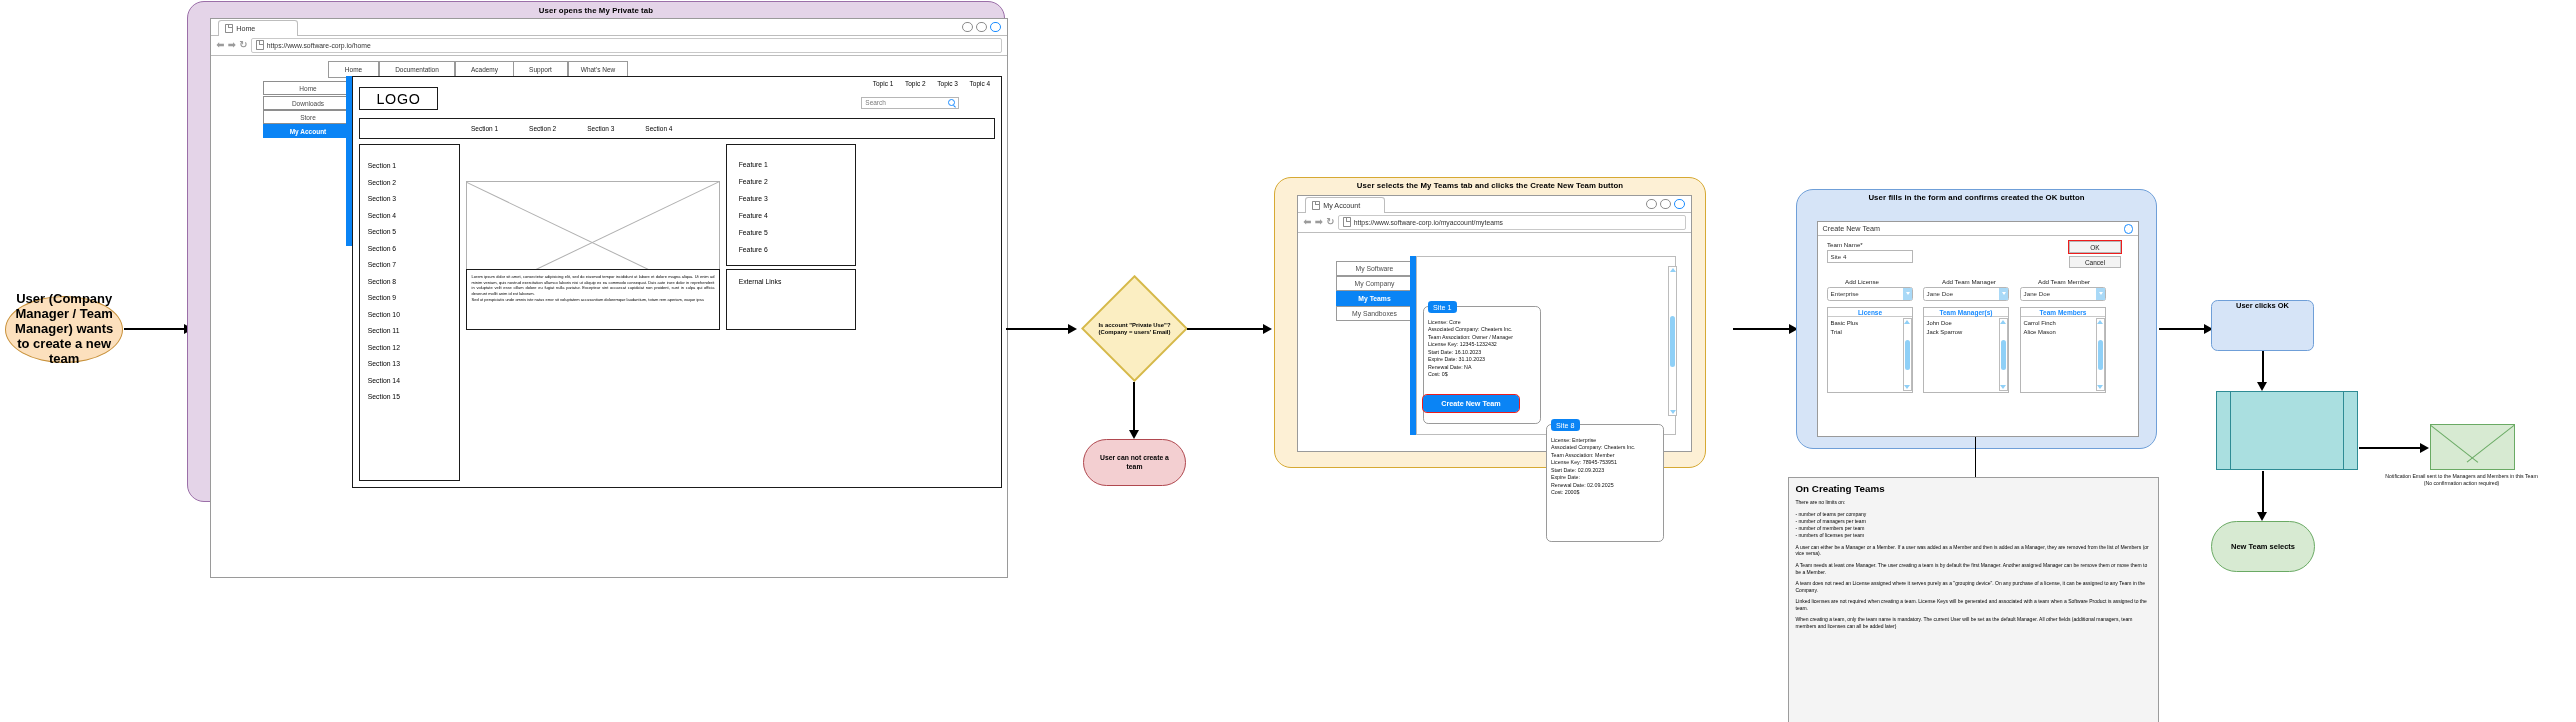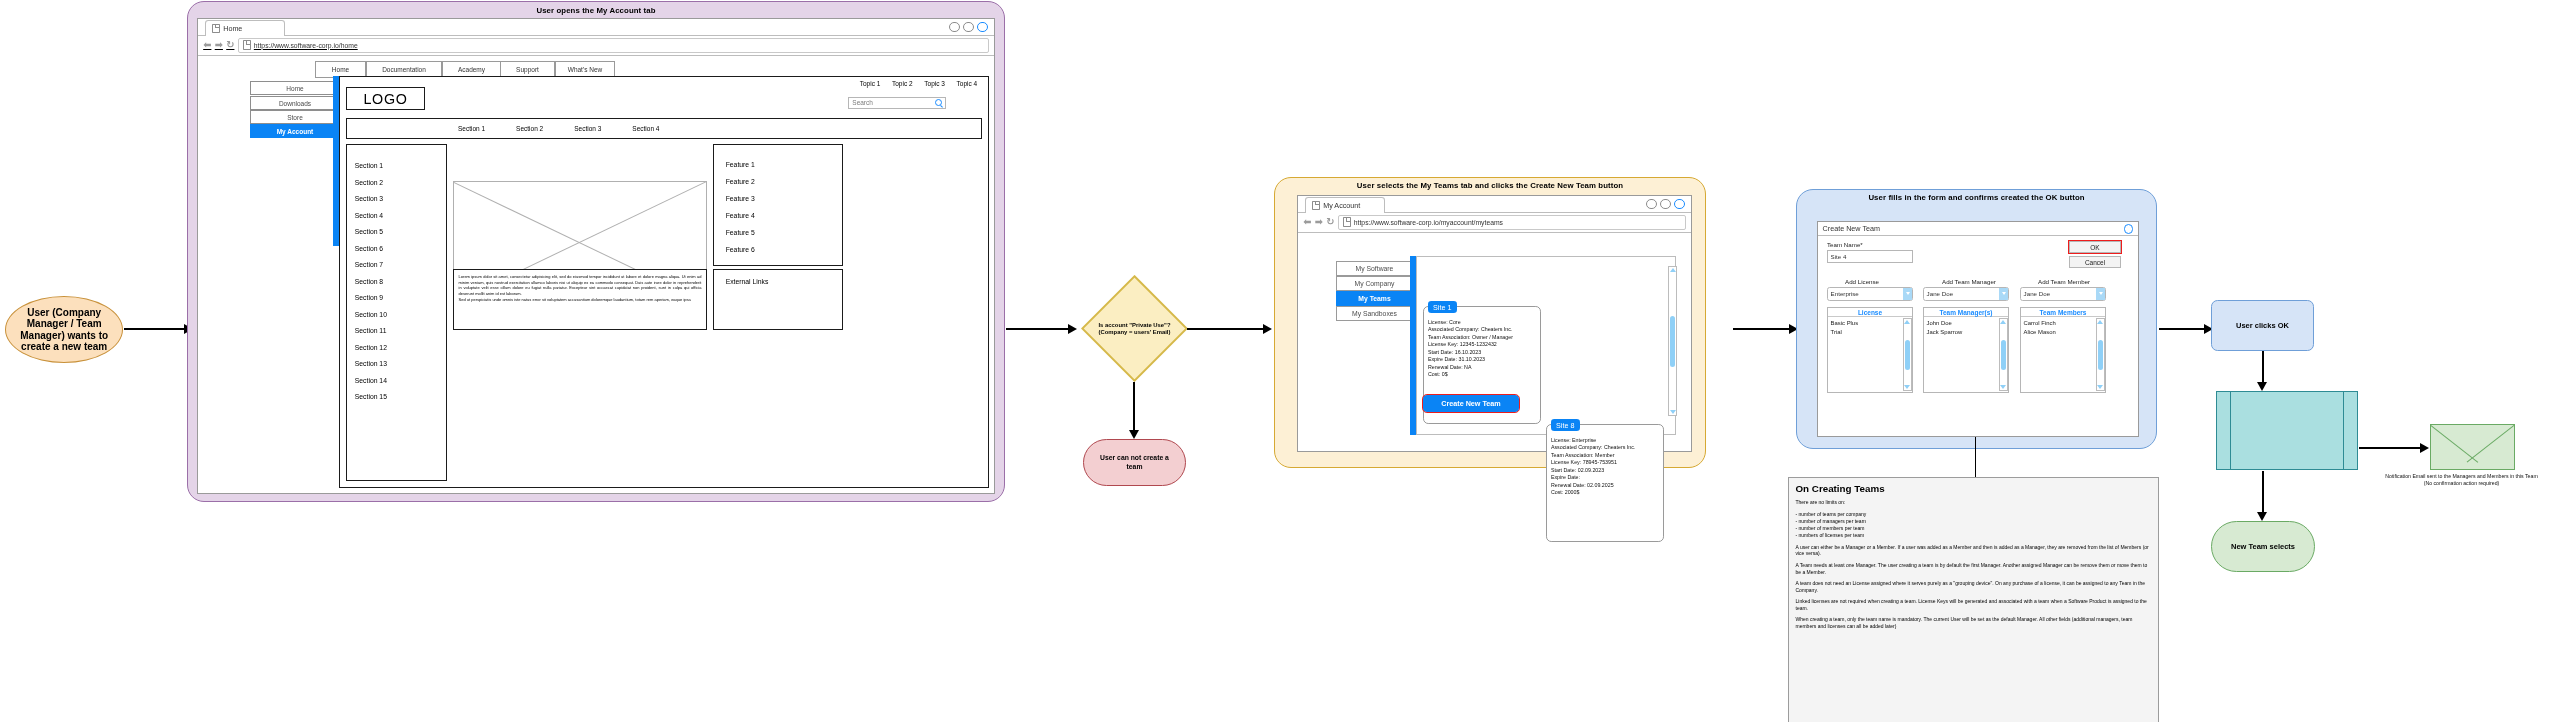--- a/index.html
+++ b/index.html
@@ -5,21 +5,21 @@
   html,body{margin:0;padding:0;background:#ffffff;}
   body{width:2576px;height:722px;position:relative;overflow:hidden;
        font-family:"Liberation Sans","DejaVu Sans",sans-serif;color:#000;}
   .abs{position:absolute;box-sizing:border-box;}
 
   
   .oval{border-radius:50%;display:flex;align-items:center;justify-content:center;
         text-align:center;font-weight:bold;line-height:1.15;}
   .stadium{border-radius:650px;display:flex;align-items:center;justify-content:center;
            text-align:center;font-weight:bold;line-height:1.2;}
-  .rrect{border-radius:6.5px;display:flex;align-items:center;justify-content:center;
+  .rrect{border-radius:6.5px;display:flex;align-items:flex-start;justify-content:center;
          text-align:center;font-weight:bold;line-height:1.2;}
   .diamond-wrap{display:flex;align-items:center;justify-content:center;}
   .diamond-bg{position:absolute;inset:0;}
   .diamond-txt{position:relative;text-align:center;font-weight:bold;line-height:1.12;z-index:2;}
 
   
   .hline{height:0;border-top:2px solid #000;}
   .vline{width:0;border-left:2px solid #000;}
   .arrow-r{width:0;height:0;border-top:5.2px solid transparent;border-bottom:5.2px solid transparent;border-left:9px solid #000;}
   .arrow-d{width:0;height:0;border-left:5.2px solid transparent;border-right:5.2px solid transparent;border-top:9px solid #000;}
@@ -115,31 +115,31 @@
   
   .env{border:1.3px solid #6aaa64;background:#d7ead2;position:relative;overflow:hidden;}
   .env:before,.env:after{content:"";position:absolute;background:#6aaa64;height:1.3px;width:72%;}
   .env:before{top:0;left:0;transform-origin:0 0;transform:rotate(38deg);}
   .env:after{top:0;right:0;transform-origin:100% 0;transform:rotate(-38deg);}
   .cap{font-size:5.2px;text-align:center;line-height:1.35;color:#111;}
 </style>
 </head>
 <body>
 
-<div class="abs oval" style="left:5.2px;top:296px;width:118px;height:67px;background:#fce0bd;border:1.3px solid #c8913a;font-size:10px;padding:0 5.2px;">
+<div class="abs oval" style="left:5.2px;top:296px;width:118px;height:67px;background:#fce0bd;border:1.3px solid #c8913a;font-size:13px;padding:0 5.2px;">
   <span>User (Company Manager / Team Manager) wants to create a new team</span>
 </div>
 <div class="abs hline" style="left:124px;top:328px;width:62px;"></div>
 <div class="abs arrow-r" style="left:184px;top:324px;"></div>
 
 <div class="abs panel" style="left:187px;top:1.3px;width:818px;height:501px;background:#e4d4e8;border:1.3px solid #9b6fa8;">
-  <div class="panel-title">User opens the My Account tab</div>
-</div>
-
-<div class="abs browser" style="left:197px;top:18px;width:798px;height:476px;text-decoration:underline;">
+  <div class="panel-title">User opens the My Private tab</div>
+</div>
+
+<div class="abs browser" style="left:210px;top:18px;width:798px;height:560px;">
 
   <div class="bw-tabstrip">
     <div class="bw-tab">
       <span class="pagefile"></span>
       <span>Home</span>
     </div>
     <div class="wdots">
       <span class="wdot"></span>
       <span class="wdot"></span>
       <span class="wdot blue"></span>

